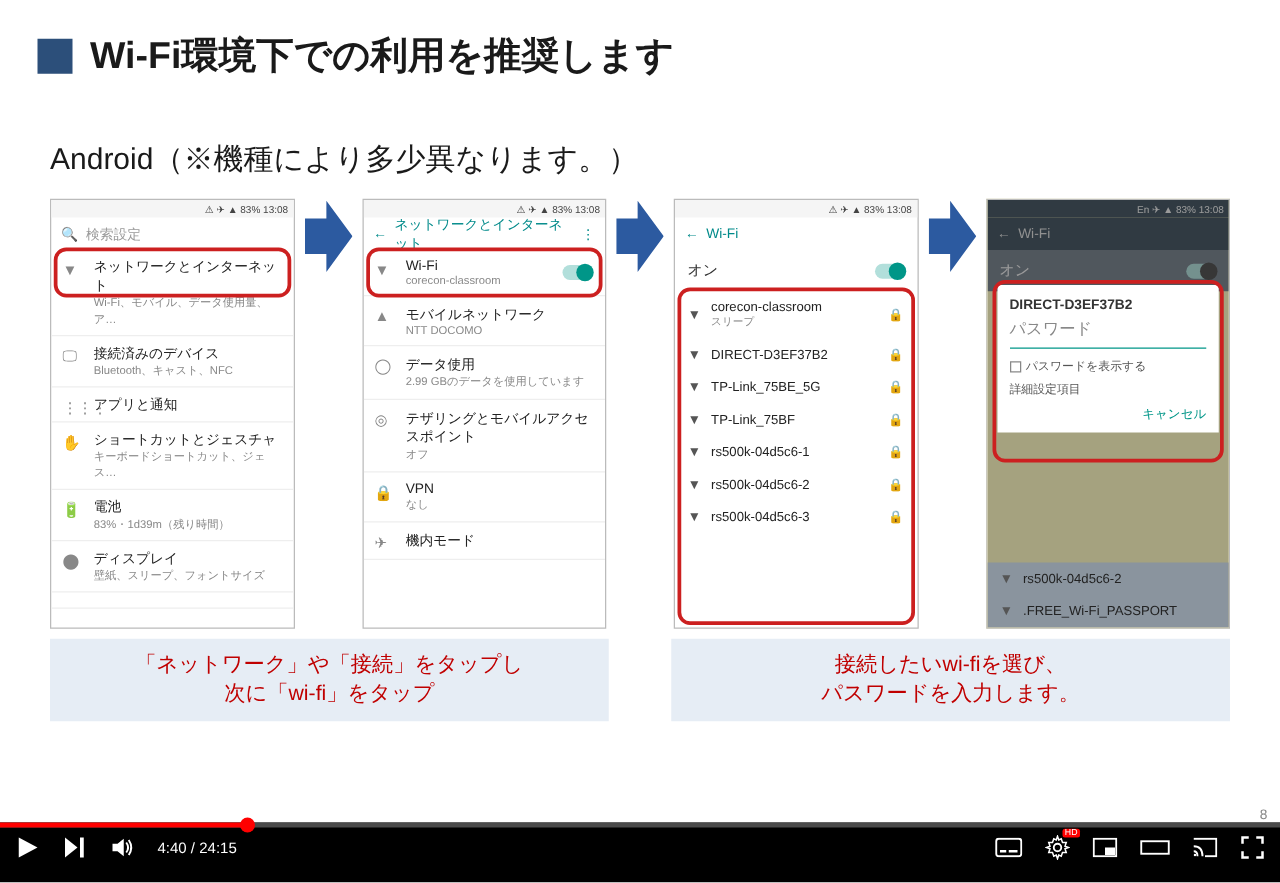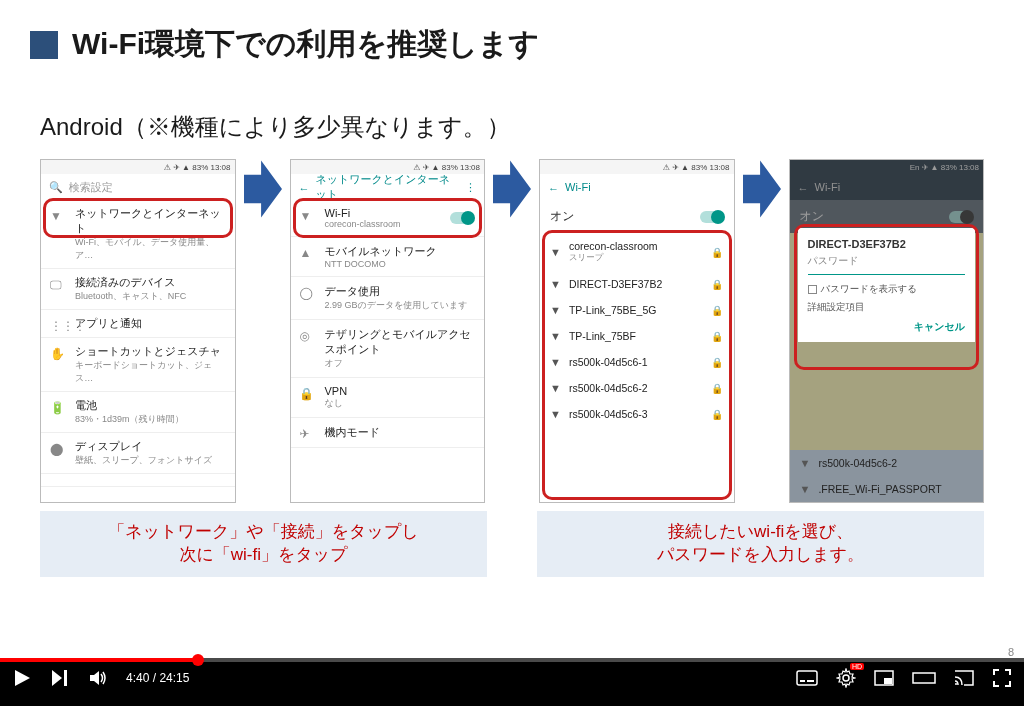--- a/index.html
+++ b/index.html
@@ -50,25 +50,25 @@
 .wifi-item { display: flex; align-items: center; padding: 7px 10px; gap: 8px; }
 .wifi-item .wic { color: #555; font-size: 11px; }
 .wifi-item .nm { flex: 1; font-size: 10.5px; color: #222; }
 .wifi-item .sub { font-size: 8.5px; color: #888; }
 .wifi-item .lock { color: #888; font-size: 10px; }
 
 
 .dim-overlay { position: absolute; inset: 0; background: rgba(0,0,0,0.35); }
 .dialog { position: absolute; left: 8px; right: 8px; top: 68px; background: #fff; padding: 10px 10px 8px; }
 .dialog .dt { font-size: 11px; font-weight: bold; margin-bottom: 4px; }
-.dialog .dp { font-size: 10px; color: #888; border-bottom: 1.5px solid #009688; padding-bottom: 6px; margin-bottom: 8px; }
+.dialog .dp { font-size: 13px; color: #888; border-bottom: 1.5px solid #009688; padding-bottom: 6px; margin-bottom: 8px; }
 .dialog .ck { font-size: 9.5px; color: #555; margin-bottom: 5px; }
 .dialog .ck .box { display: inline-block; width: 9px; height: 9px; border: 1px solid #888; margin-right: 4px; vertical-align: middle; }
 .dialog .adv { font-size: 9.5px; color: #555; margin-bottom: 6px; }
-.dialog .btns { text-align: right; font-size: 10px; color: #009688; font-weight: bold; }
+.dialog .btns { text-align: right; font-size: 10px; color: #009688; }
 
 
 .redbox { position: absolute; border: 3px solid #cc2020; border-radius: 10px; pointer-events: none; }
 
 
 .captions { display: flex; padding: 8px 40px 16px; gap: 50px; }
 .capt { flex: 1; background: #e6edf5; padding: 10px 8px; text-align: center; font-size: 17px; line-height: 1.35; color: #c00000; }
 
 
 .vbar { position: absolute; left: 0; right: 0; bottom: 0; height: 48px; background: #000; }

